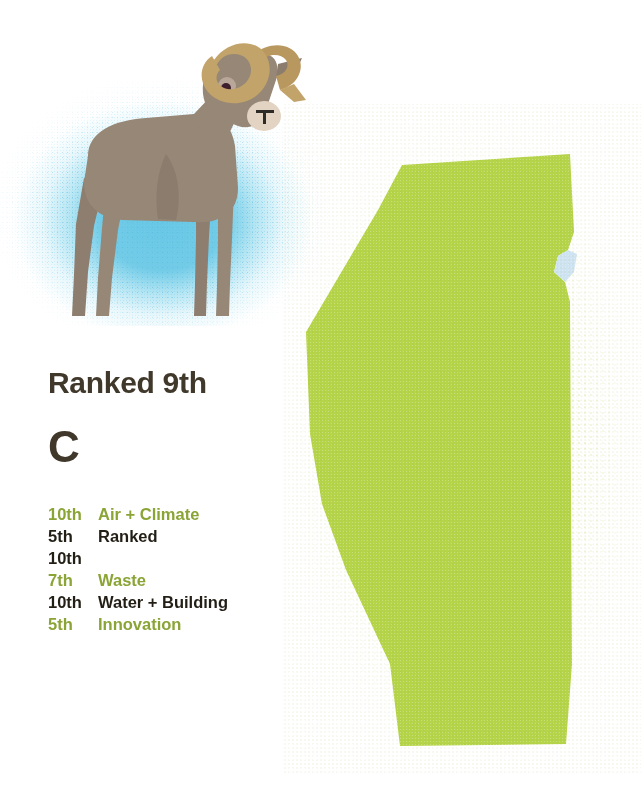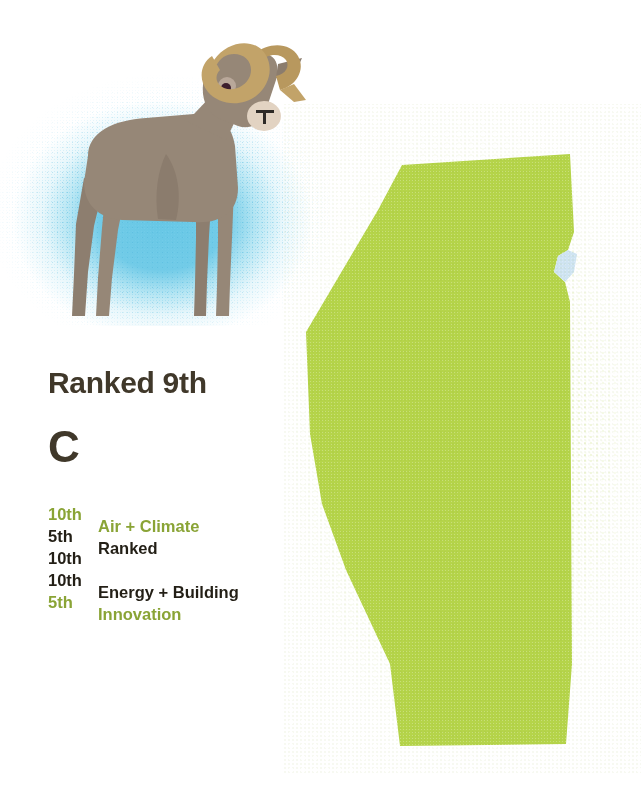--- a/index.html
+++ b/index.html
@@ -141,21 +141,20 @@
     font-size: 16.5px;
     font-weight: 700;
     white-space: nowrap;
   }
   .category-rank {
     width: 50px;
     flex: 0 0 50px;
   }
   .category-label {
     flex: 0 0 auto;
-    margin-top: 12px;
   }
   .tone-green  { color: #8aa436; }
   .tone-dark   { color: #231f16; }
 </style>
 </head>
 <body>
 
 <div id="page">
 
   <div class="habitat-glow"></div>
@@ -234,23 +233,27 @@
         <span class="category-rank">10th</span>
         <span class="category-label">Air + Climate</span>
       </li>
       <li class="category-row tone-dark">
         <span class="category-rank">5th</span>
         <span class="category-label">Ranked</span>
       </li>
       <li class="category-row tone-dark">
         <span class="category-rank">10th</span>
       </li>
+      <li class="category-row tone-green">
+        <span class="category-rank">7th</span>
+        <span class="category-label">Waste</span>
+      </li>
       <li class="category-row tone-dark">
         <span class="category-rank">10th</span>
-        <span class="category-label">Energy + Building</span>
+        <span class="category-label">Water + Building</span>
       </li>
       <li class="category-row tone-green">
         <span class="category-rank">5th</span>
         <span class="category-label">Innovation</span>
       </li>
     </ul>
   </div>
 
 </div>
 

